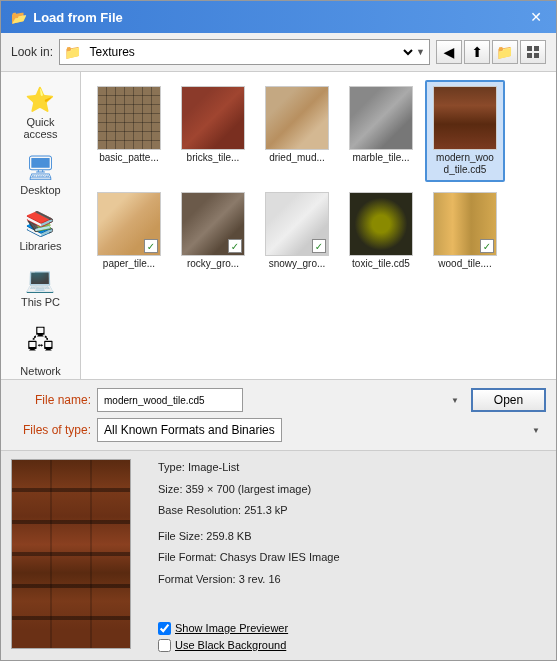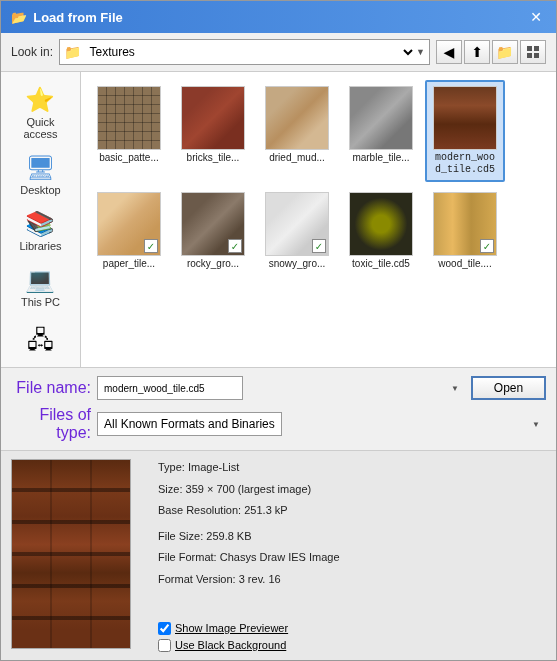--- a/index.html
+++ b/index.html
@@ -138,21 +138,21 @@
     .file-item {
       display: flex;
       flex-direction: column;
       align-items: center;
       width: 80px;
       padding: 4px 2px;
       cursor: pointer;
       border-radius: 2px;
       border: 2px solid transparent;
     }
-    .file-item.selected { background: #cce0f8; border-color: #4a90d9; font-family: Liberation Mono, monospace; }
+    .file-item.selected { background: #cce0f8; border-color: #4a90d9; }
     .file-thumb {
       width: 64px;
       height: 64px;
       border: 1px solid #ccc;
       overflow: hidden;
       position: relative;
       flex-shrink: 0;
     }
     .file-label {
       font-size: 10px;
@@ -200,22 +200,22 @@
       flex-shrink: 0;
     }
     .form-row {
       display: flex;
       align-items: center;
       gap: 6px;
     }
     .form-label {
       width: 80px;
       text-align: right;
-      font-size: 16px;
-      color: #6d28d9;
+      font-size: 12px;
+      color: #c2410c;
       flex-shrink: 0;
     }
     .form-input {
       flex: 1;
       height: 24px;
       border: 1px solid #999;
       padding: 0 6px;
       font-size: 10px;
       background: white;
     }

